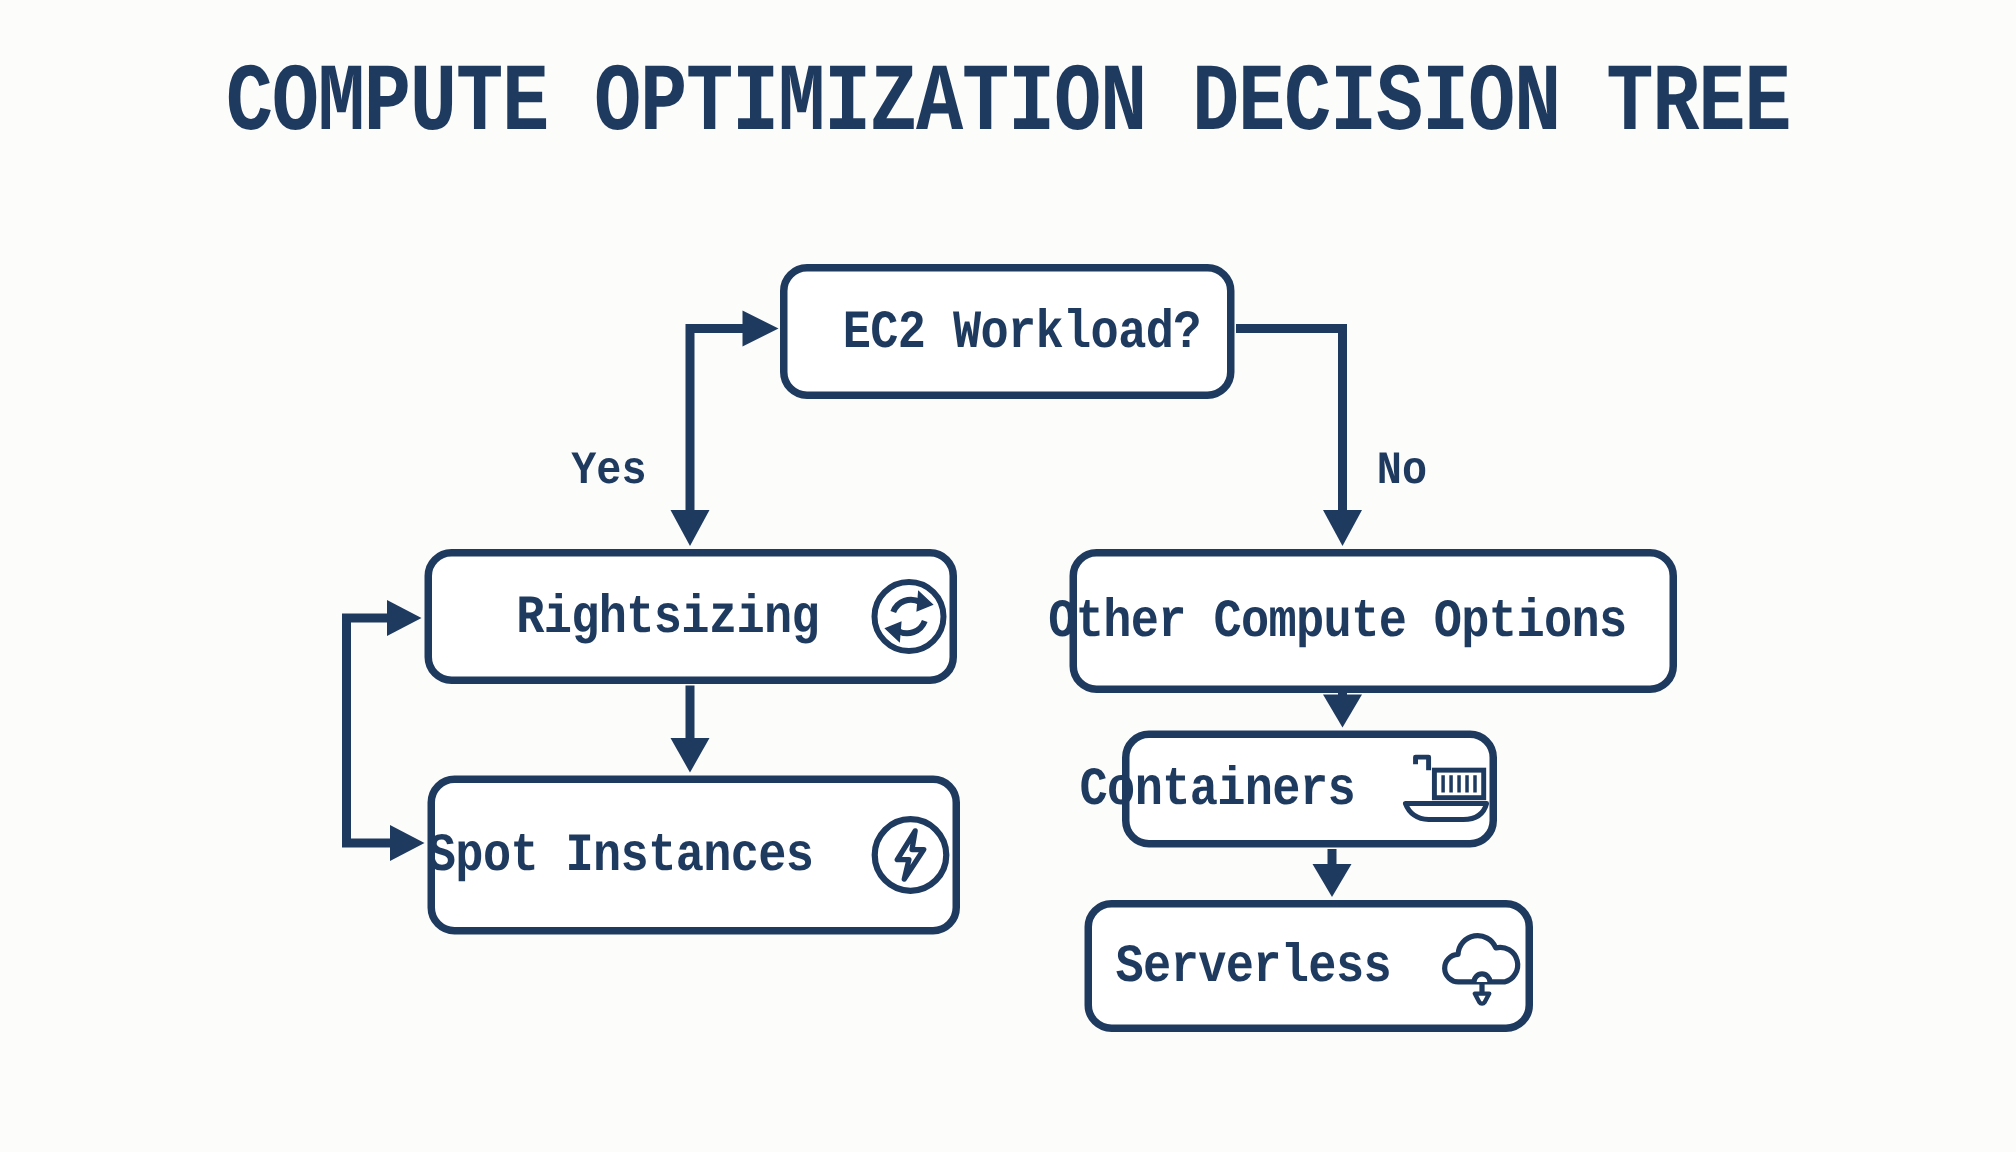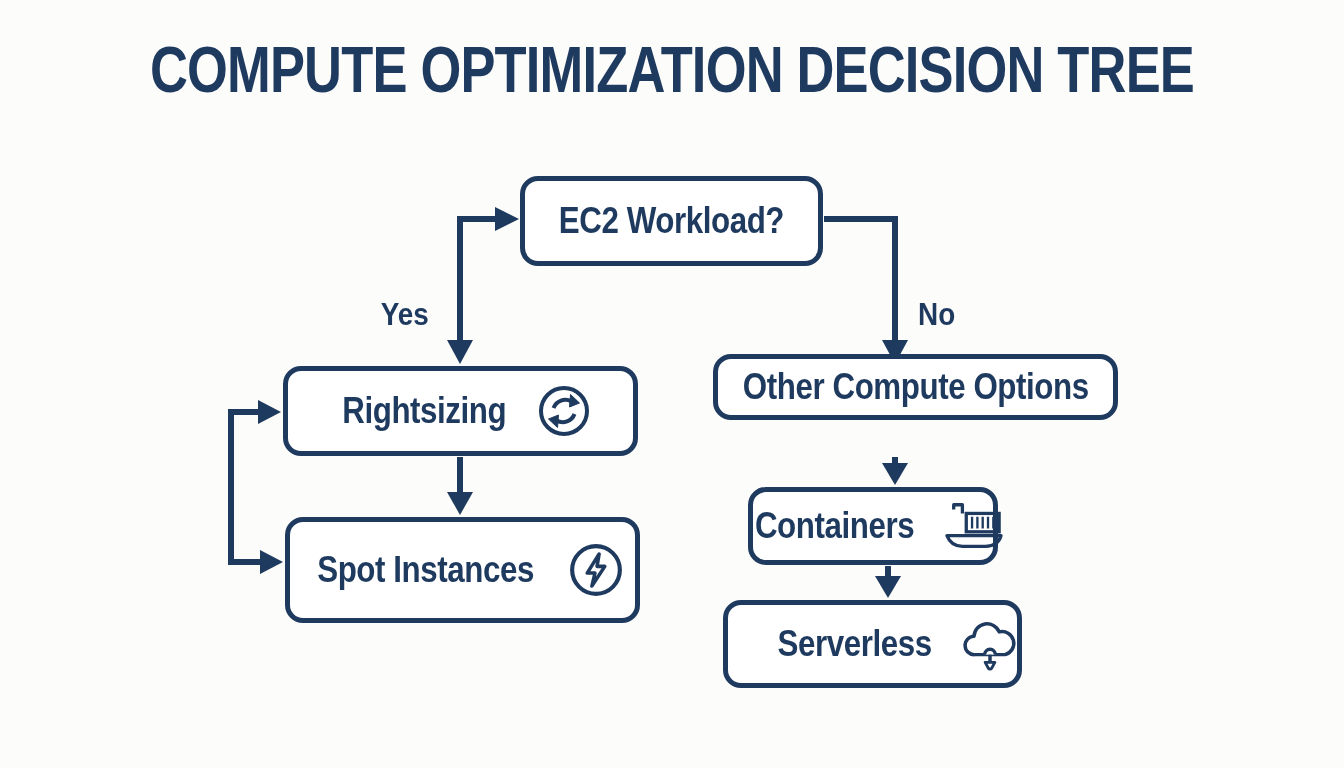--- a/index.html
+++ b/index.html
@@ -3,21 +3,21 @@
 <meta charset="utf-8">
 <style>
   :root { --navy: #1f3a5f; --bg: #fcfcfb; --boxfill: #ffffff; }
   * { margin: 0; padding: 0; box-sizing: border-box; }
   html, body { background: #fff; }
   .canvas {
     position: relative;
     width: 1344px;
     height: 768px;
     background: var(--bg);
-    font-family: Liberation Sans, sans-serif;
+    font-family: Liberation Mono, monospace;
     overflow: hidden;
   }
   .title {
     position: absolute;
     top: 38px;
     left: 0;
     width: 100%;
     text-align: center;
     font-size: 64px;
     line-height: 1.0;
@@ -40,21 +40,21 @@
     stroke-linejoin: miter;
   }
   .connectors polygon { fill: var(--navy); }
   .node {
     position: absolute;
     background: var(--boxfill);
     border: 5px solid var(--navy);
     border-radius: 18px;
     display: flex;
     align-items: center;
-    justify-content: center;
+    justify-content: flex-end;
     gap: 18px;
   }
   .label {
     font-weight: bold;
     font-size: 36px;
     letter-spacing: -0.5px;
     color: var(--navy);
     transform: scaleX(0.87);
     white-space: nowrap;
   }
@@ -118,21 +118,21 @@
   </div>
 
   <div class="node" style="left:285px; top:517px; width:355px; height:106px;">
     <span class="label">Spot Instances</span>
     <svg class="node-icon" width="56" height="56" viewBox="0 0 54 54" xmlns="http://www.w3.org/2000/svg">
       <circle cx="27" cy="27" r="23" fill="none" stroke-width="4"></circle>
       <path d="M30 11.5 L18.5 30 H26 L23 42.5 L35.5 23.5 H28 Z" fill="none" stroke-width="3.4" stroke-linejoin="round"></path>
     </svg>
   </div>
 
-  <div class="node" style="left:713px; top:354px; width:405px; height:66px;">
+  <div class="node" style="left:713px; top:366px; width:405px; height:96px;">
     <span class="label">Other Compute Options</span>
   </div>
 
   <div class="node" style="left:748px; top:487px; width:250px; height:78px;">
     <span class="label">Containers</span>
     <svg class="node-icon" width="58" height="50" viewBox="0 0 60 50" xmlns="http://www.w3.org/2000/svg">
       <path d="M18 12 V3 H9 V8" fill="none" stroke-width="3.4" stroke-linejoin="round"></path>
       <rect x="22" y="12" width="34" height="19" fill="none" stroke-width="3.4"></rect>
       <path d="M28 15.5 V27.5 M33.5 15.5 V27.5 M39 15.5 V27.5 M44.5 15.5 V27.5 M50 15.5 V27.5" fill="none" stroke-width="2.4"></path>
       <path d="M2 35 H58 C56 42.5 50 46 42 46 H18 C10 46 4.5 41.5 2 35 Z" fill="none" stroke-width="3.4" stroke-linejoin="round"></path>

